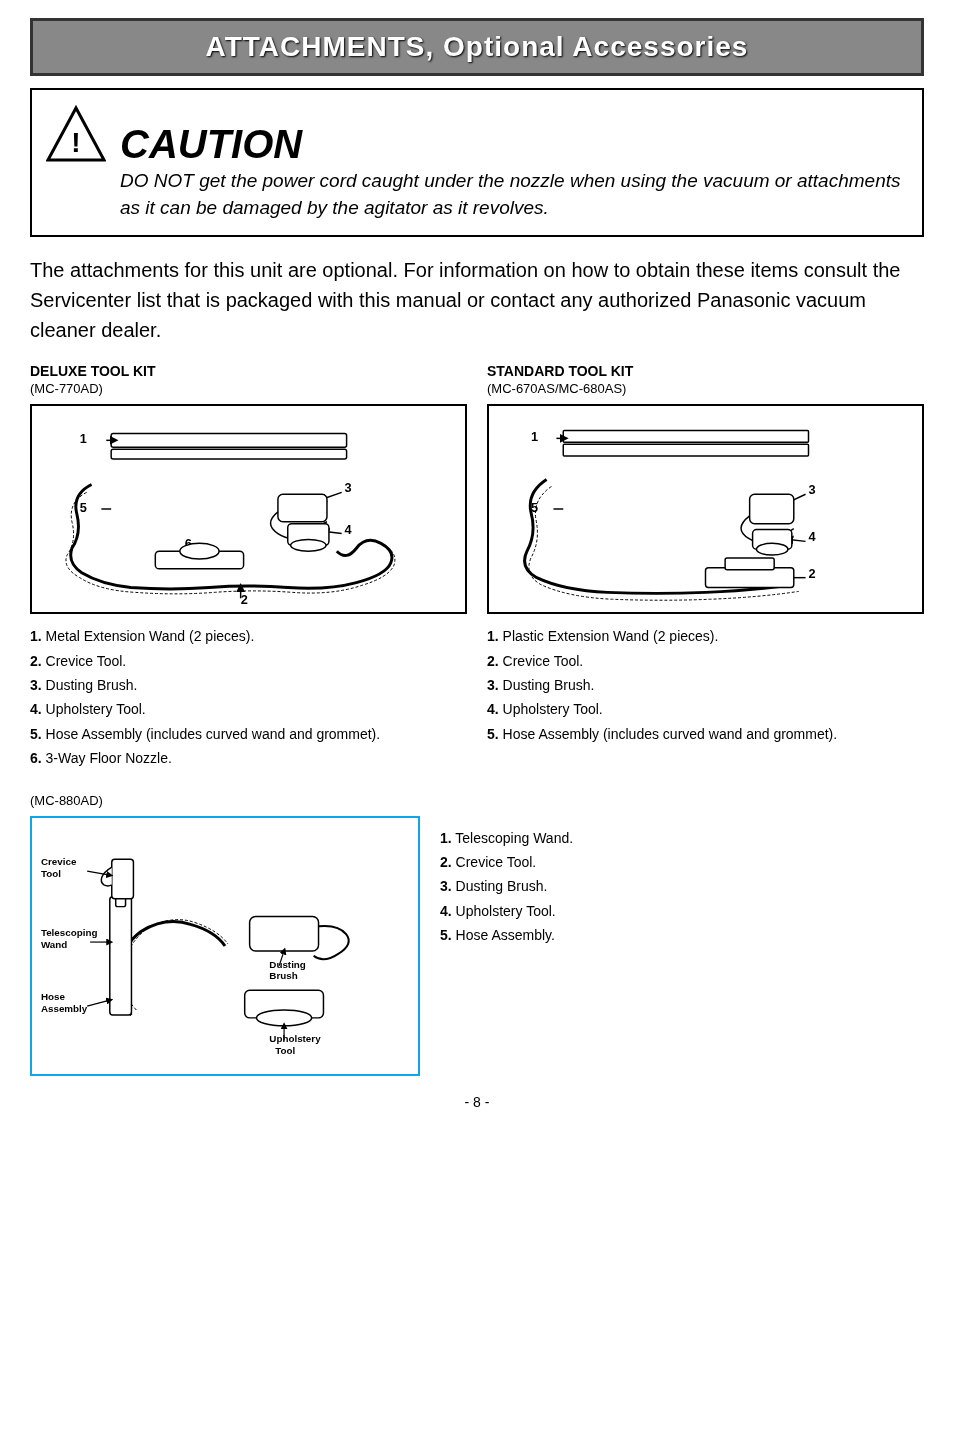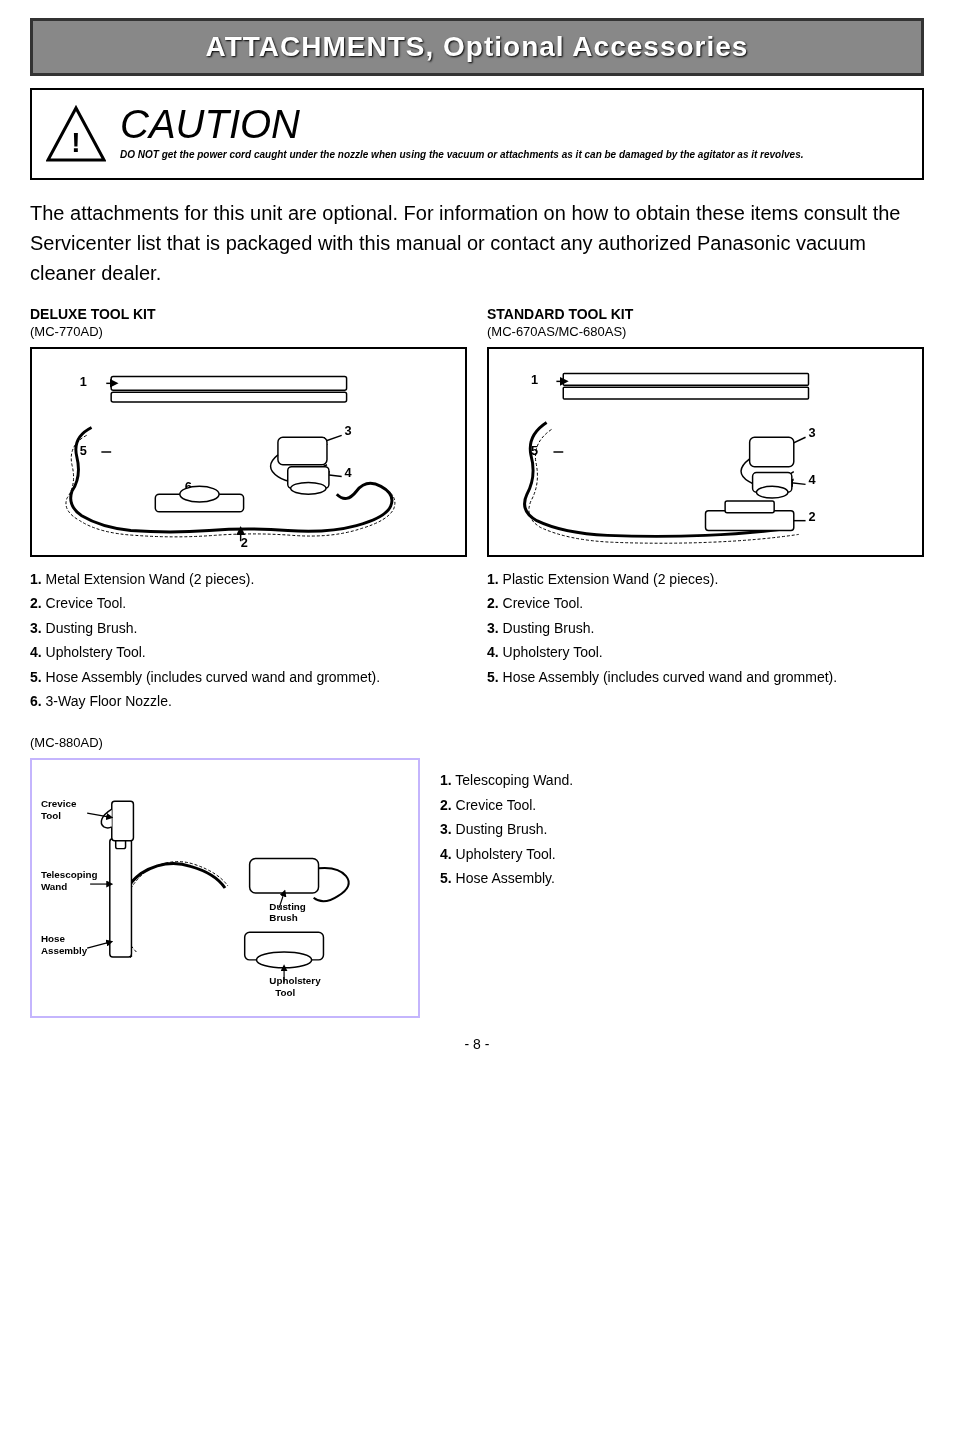--- a/index.html
+++ b/index.html
@@ -39,29 +39,30 @@
       gap: 14px;
     }
     .caution-icon {
       flex-shrink: 0;
       width: 60px;
       height: 60px;
     }
     .caution-content {}
     .caution-title {
       font-size: 40px;
-      font-weight: 400;
+      font-weight: 700;
       font-style: italic;
       color: #000;
       line-height: 1;
       margin-bottom: 4px;
+      margin-top: 20px;
     }
     .caution-text {
-      font-size: 10px;
-      font-weight: bold;
+      font-size: 19px;
+      font-weight: normal;
       font-style: italic;
       line-height: 1.4;
     }
 
     
     .intro-text {
       margin: 0 30px 18px 30px;
       font-size: 20px;
       line-height: 1.5;
     }
@@ -113,21 +114,21 @@
     
     .snap-on-section {
       margin: 22px 30px 0 30px;
     }
     .snap-on-row {
       display: flex;
       gap: 20px;
       margin-top: 6px;
     }
     .snap-diagram {
-      border: 2px solid #c4b5fd;
+      border: 2px solid #0ea5e9;
       background: #fff;
       width: 390px;
       height: 260px;
       position: relative;
       flex-shrink: 0;
     }
     .snap-list-col {
       flex: 1;
       padding-top: 10px;
     }

